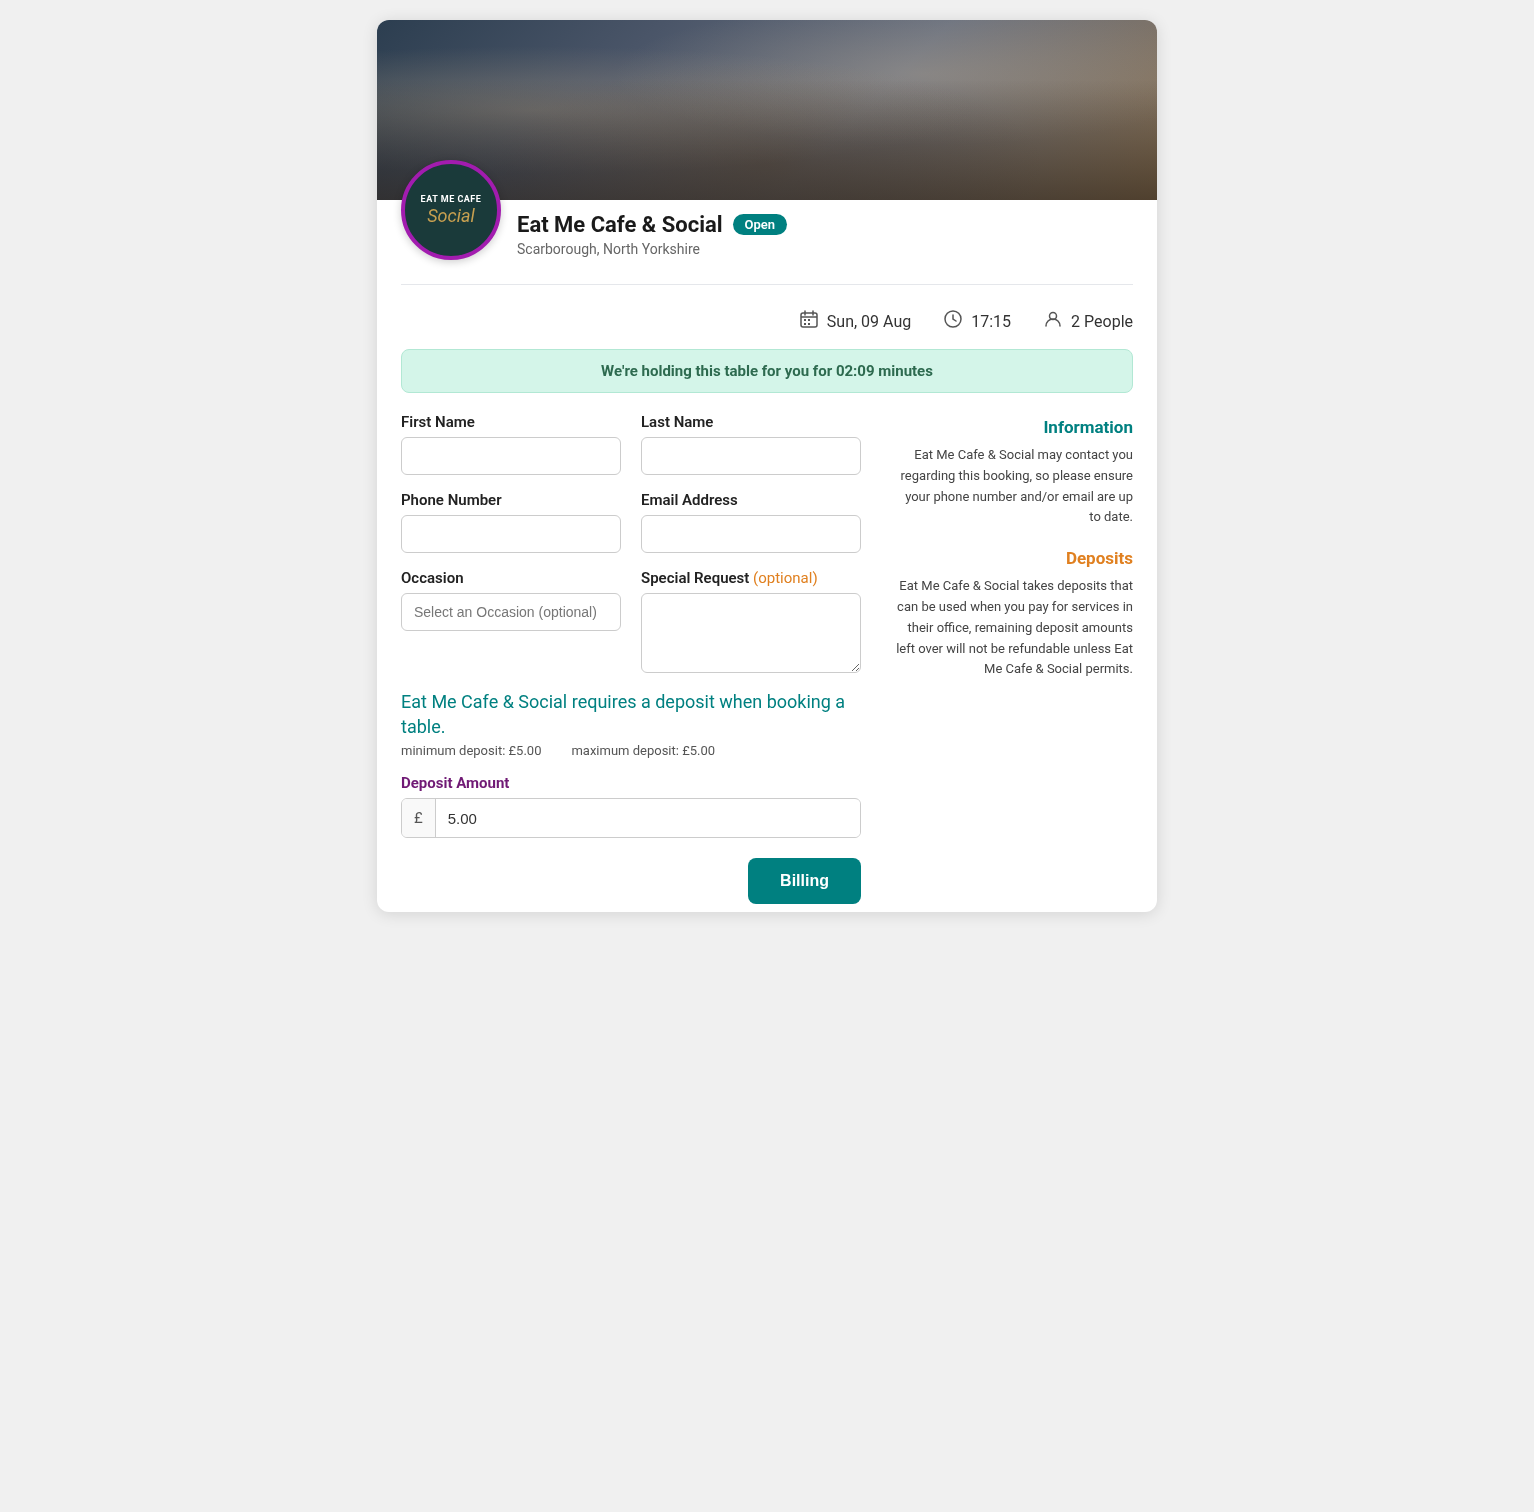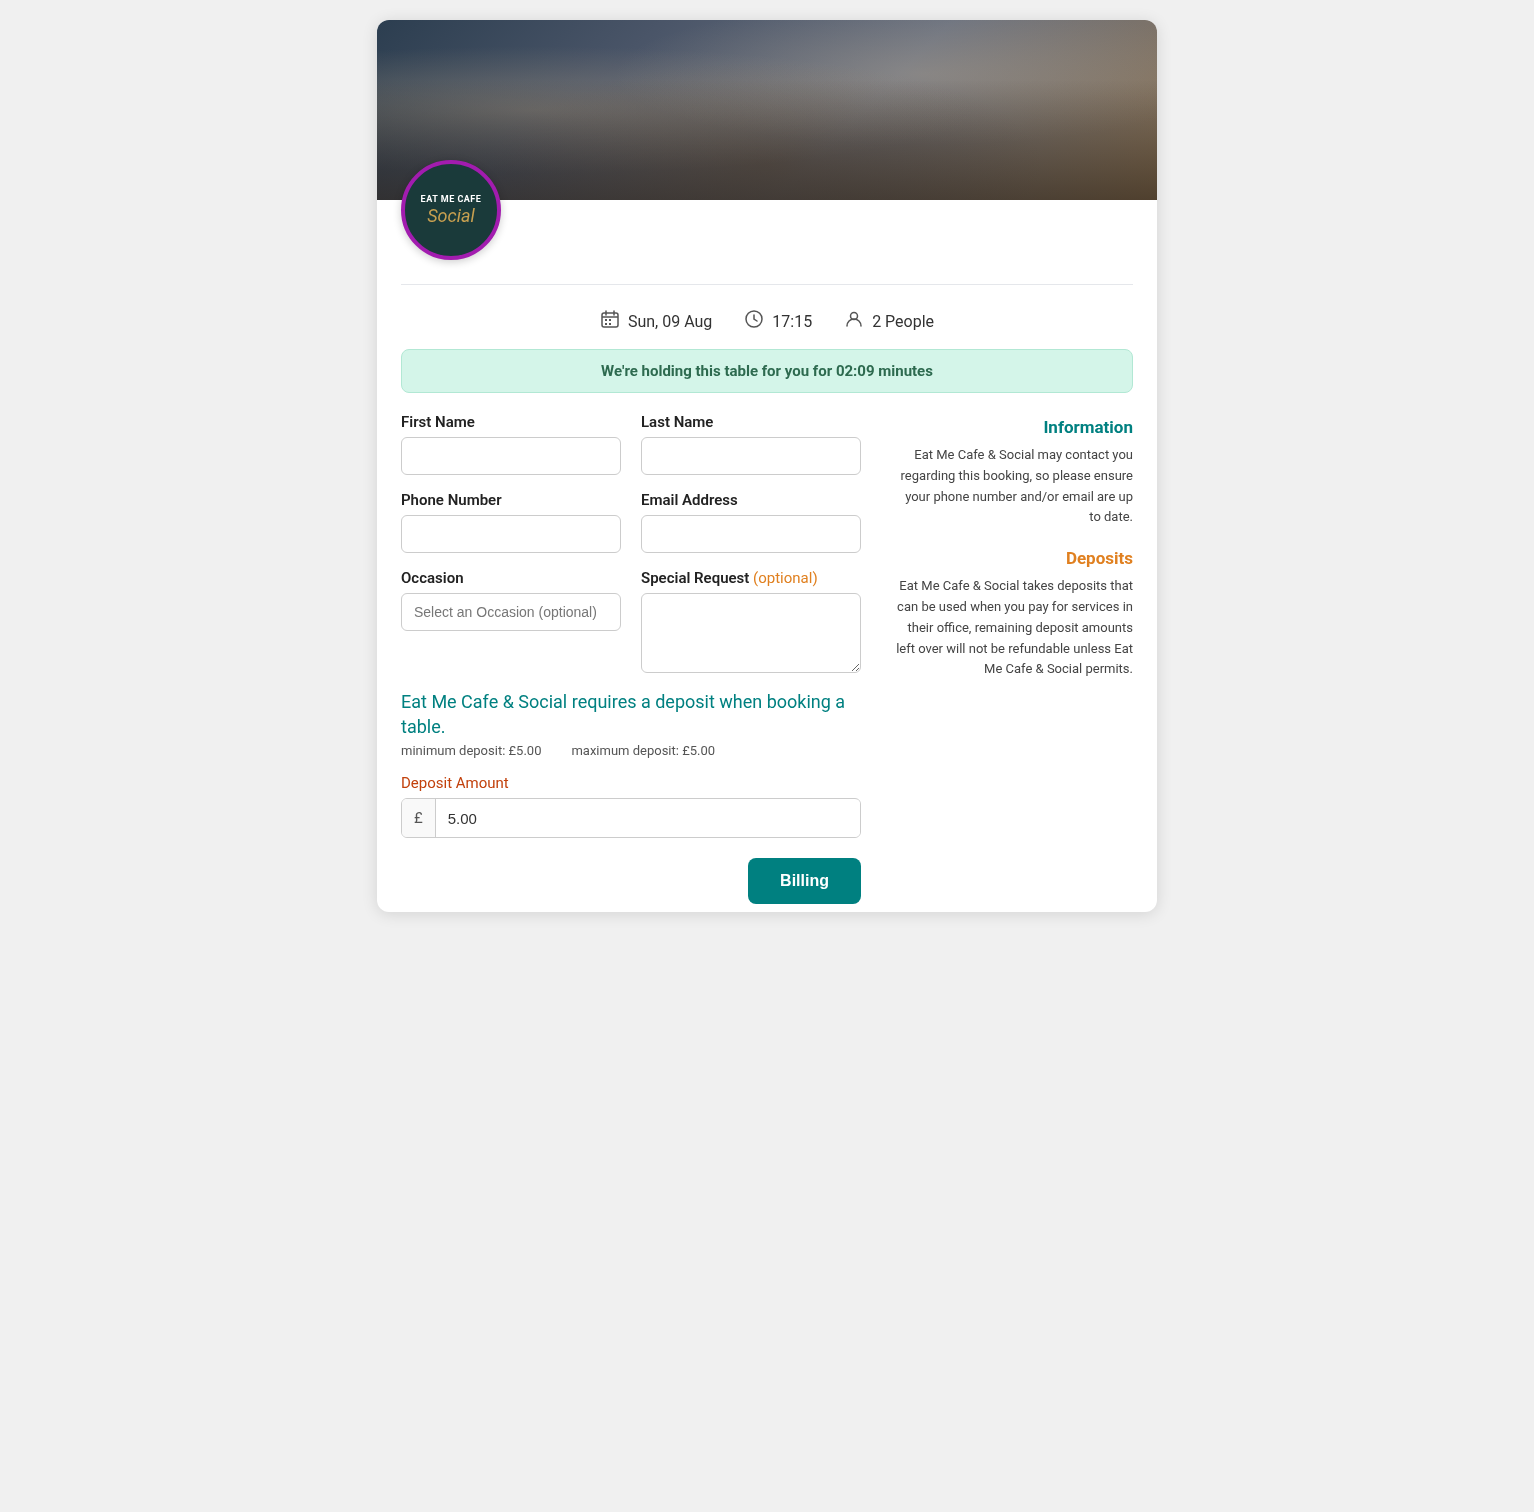--- a/index.html
+++ b/index.html
@@ -109,21 +109,21 @@
       margin-top: 4px;
     }
     .divider {
       border: none;
       border-top: 1px solid #e5e7eb;
       margin: 8px 24px;
     }
     .booking-summary {
       display: flex;
       align-items: center;
-      justify-content: center;
+      justify-content: flex-end;
       gap: 32px;
       padding: 16px 24px;
     }
     .booking-item {
       display: flex;
       align-items: center;
       gap: 8px;
       font-size: 16px;
       color: #333;
     }
@@ -213,22 +213,22 @@
     }
     .deposit-range {
       font-size: 13px;
       color: #555;
       margin-bottom: 16px;
       display: flex;
       gap: 30px;
     }
     .deposit-amount-label {
       font-size: 15px;
-      font-weight: 400;
-      color: #c2410c;
+      font-weight: 700;
+      color: #701a75;
       margin-bottom: 6px;
     }
     .deposit-input-wrap {
       display: flex;
       align-items: center;
       border: 1.5px solid #ccc;
       border-radius: 6px;
       overflow: hidden;
       width: 100%;
     }
@@ -287,20 +287,27 @@
 <div class="card">
 
   <div class="hero-image"></div>
 
   <div class="profile-section">
     <div class="avatar-circle">
       <div class="avatar-inner">
         <div class="cafe-text">EAT ME CAFE</div>
         <div class="script-text">Social</div>
       </div>
+    </div>
+    <div class="restaurant-info">
+      <div class="restaurant-name">
+        <span>Eat Me Cafe &amp; Social</span>
+        <span class="open-badge">Open</span>
+      </div>
+      <div class="restaurant-location">Scarborough, North Yorkshire</div>
     </div>
   </div>
 
   <hr class="divider">
 
   <div class="booking-summary">
     <div class="booking-item">
       <span class="booking-icon">
         <svg width="20" height="20" viewBox="0 0 20 20" fill="none" xmlns="http://www.w3.org/2000/svg">
           <rect x="2" y="4" width="16" height="14" rx="2" stroke="#555" stroke-width="1.5" fill="none"></rect>

